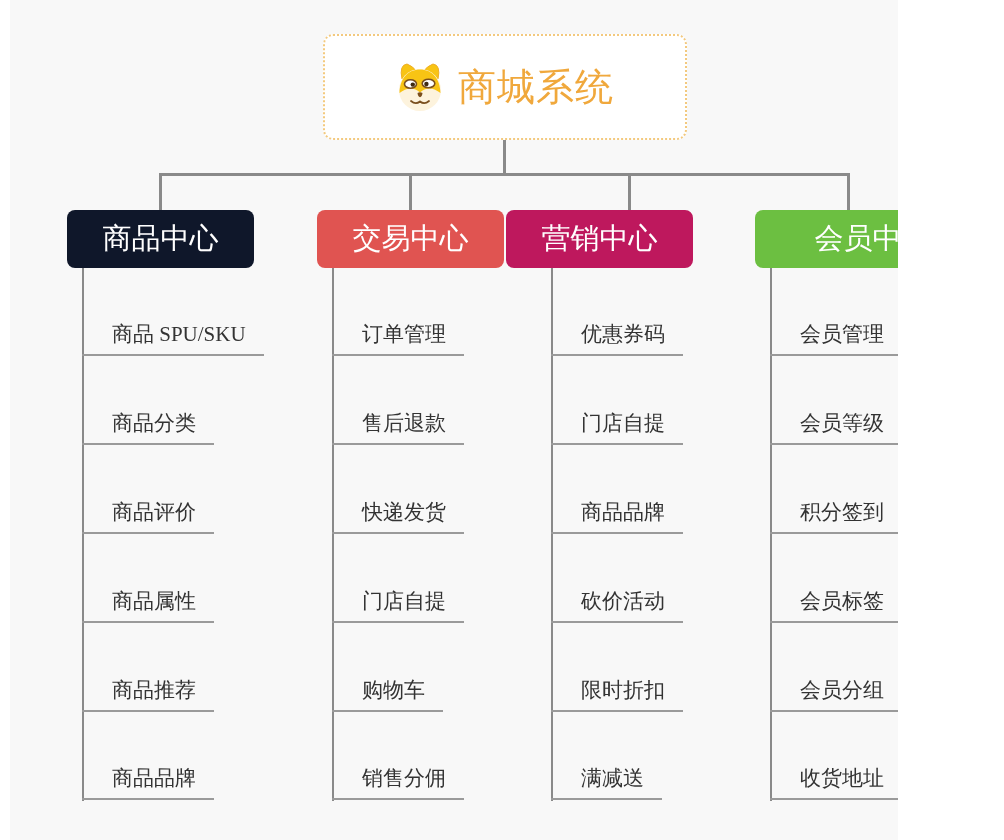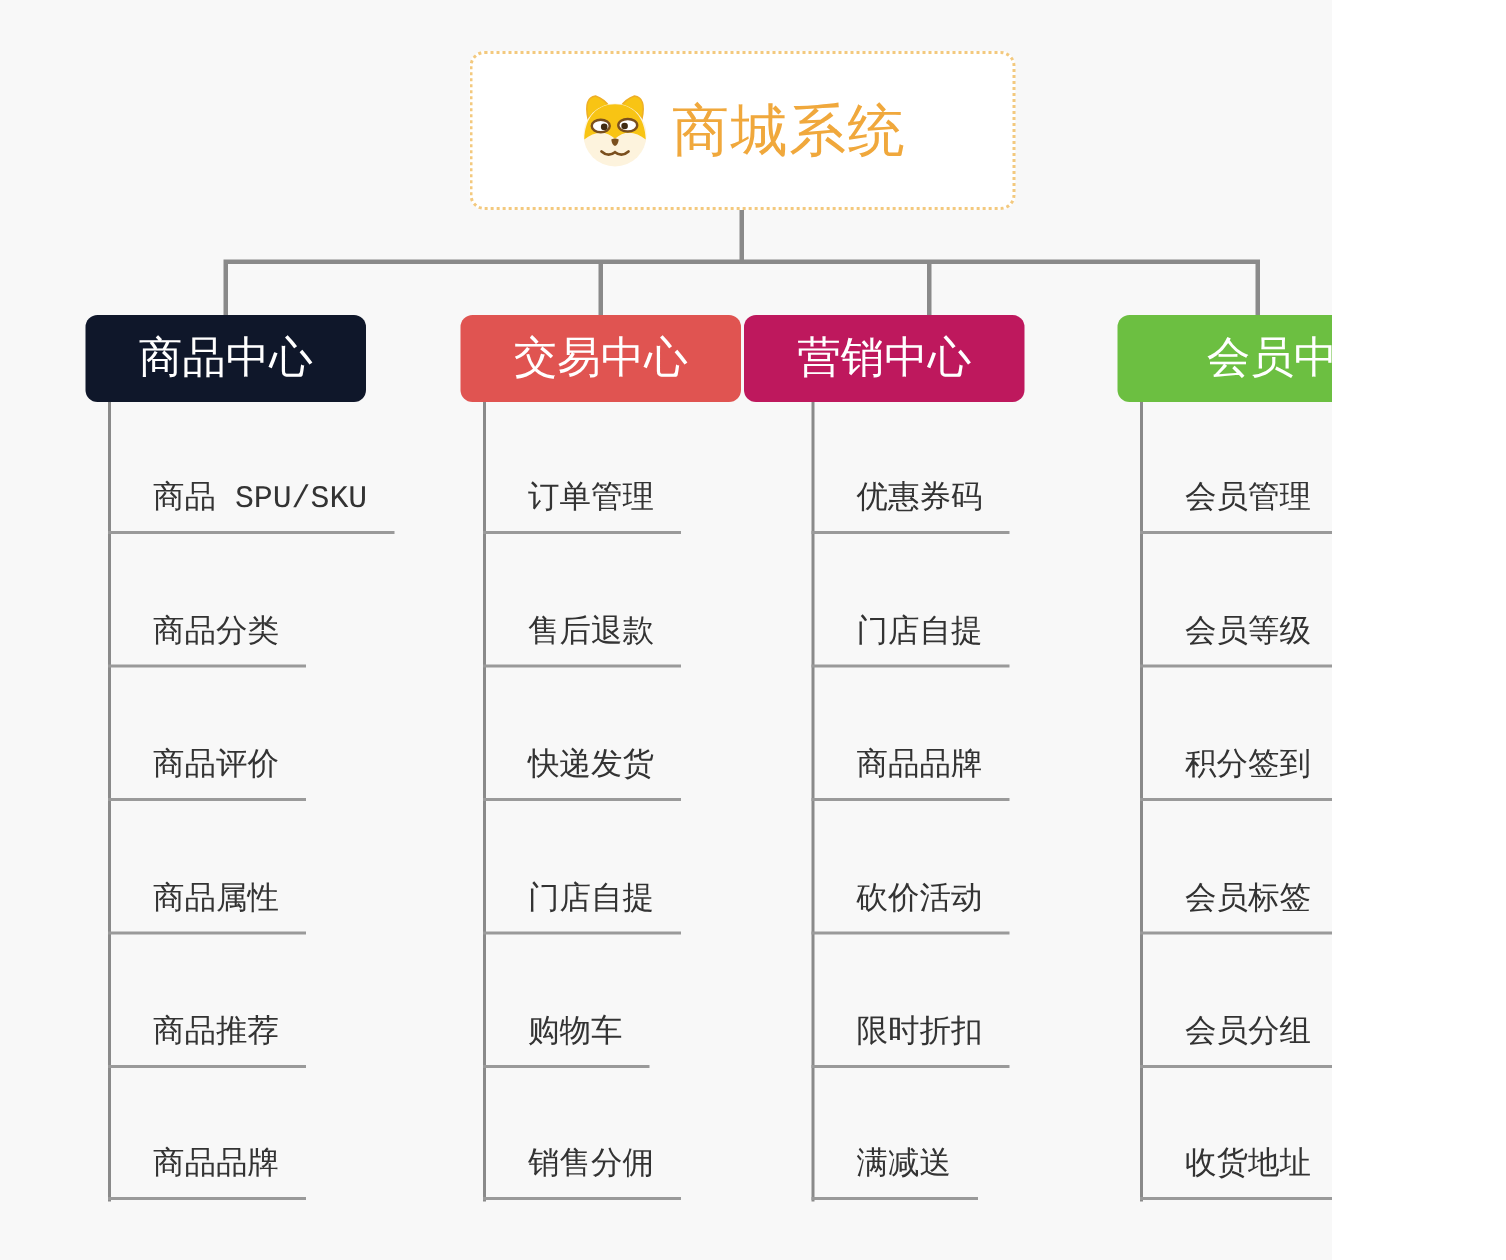--- a/index.html
+++ b/index.html
@@ -1,19 +1,20 @@
 <!DOCTYPE html>
 <html><head>
 <meta charset="utf-8">
 <style>
   html,body { margin:0; padding:0; }
   .canvas {
     position:relative; width:888px; height:840px;
     background:#f8f8f8; overflow:hidden;
-    font-family:Liberation Mono, monospace;
+    font-family:Liberation Serif, serif;
+    margin-left:10px;
   }
   
   .root-node {
     position:absolute; left:313px; top:34px; width:364px; height:106px;
     background:#ffffff; border:2px dotted #f3c97e; border-radius:10px;
     box-sizing:border-box; display:flex; align-items:center; justify-content:center; gap:14px;
   }
   .root-title { font-size:38px; color:#f0a83c; letter-spacing:1px; }
   .doge { width:48px; height:50px; display:inline-flex; }
   

